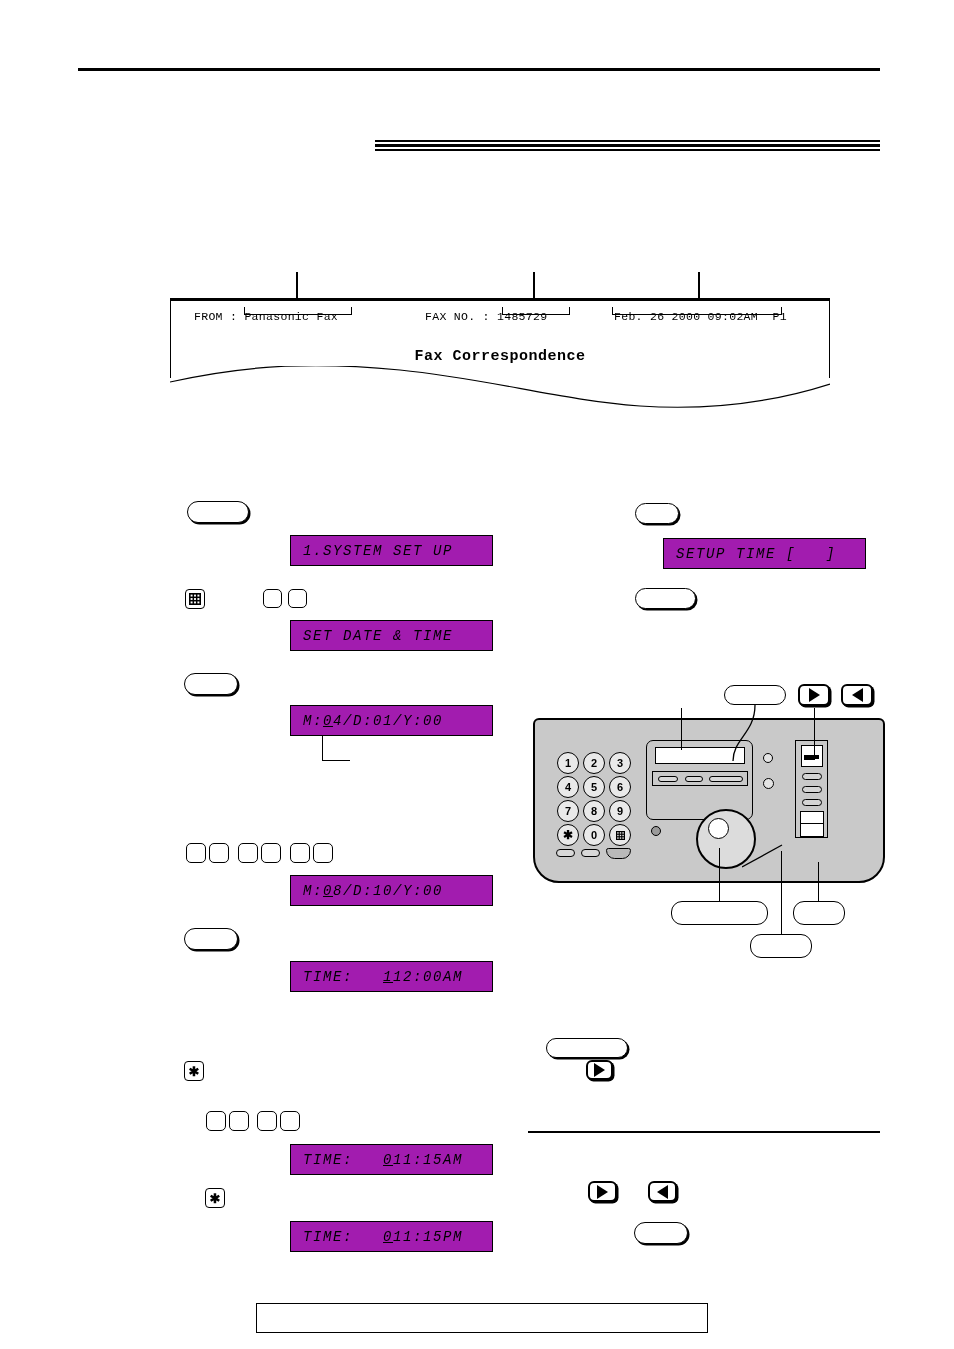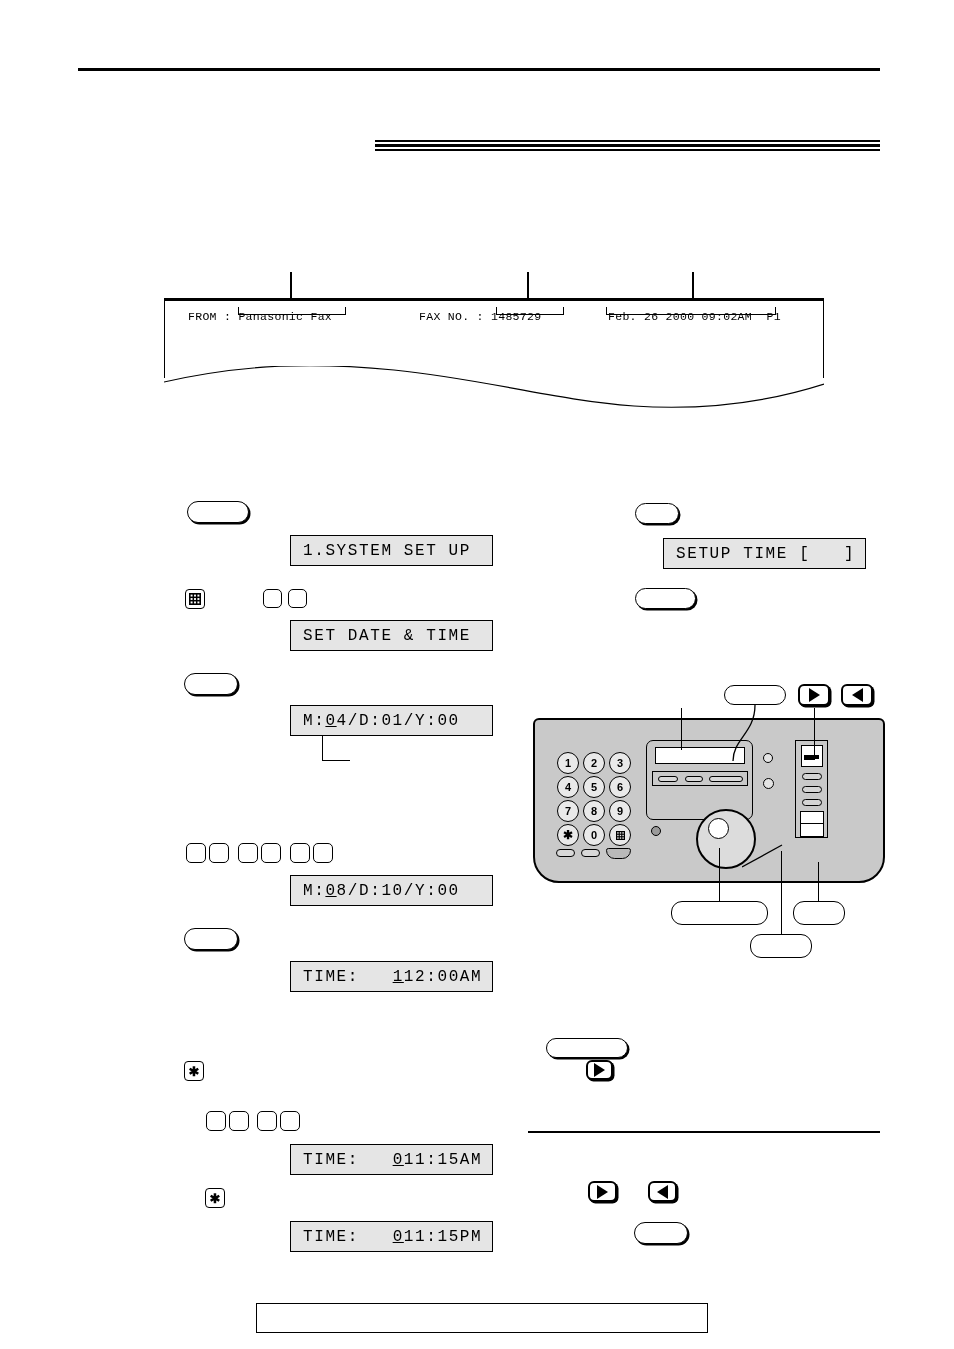--- a/index.html
+++ b/index.html
@@ -10,44 +10,44 @@
   .abs{position:absolute;}
 
   
   #top-rule{left:78px;top:68px;width:802px;height:3px;background:#000;}
   #title-rule{left:375px;top:140px;width:505px;height:11px;
       background:linear-gradient(to bottom,#000 0px,#000 2px,#fff 2px,#fff 4px,
                  #000 4px,#000 7px,#fff 7px,#fff 9px,#000 9px,#000 11px);}
   #right-divider{left:528px;top:1131px;width:352px;height:2px;background:#000;}
 
   
-  #fax-sheet{left:164px;top:298px;width:612px;height:112px;}
+  #fax-sheet{left:170px;top:298px;width:612px;height:112px;}
   #fax-sheet .sheet-line{position:absolute;background:#000;}
   .sheet-top{left:0;top:0;width:660px;height:3px;}
   .sheet-left{left:0;top:0;width:1px;height:80px;}
   .sheet-right{left:659px;top:0;width:1px;height:80px;}
   .sheet-wave{position:absolute;left:0;top:68px;width:660px;height:44px;}
 
   .fx-txt{position:absolute;font-family:"Liberation Mono", monospace;
       font-size:11.5px;letter-spacing:0.3px;white-space:pre;}
   #fx-from{left:24px;top:12px;}
   #fx-faxno{left:255px;top:12px;}
   #fx-date{left:444px;top:12px;}
   #fx-subject{left:0;top:50px;width:660px;text-align:center;
       font-family:"Liberation Mono", monospace;font-weight:bold;font-size:15px;
       letter-spacing:0.5px;position:absolute;}
 
   
   .brk{position:absolute;height:7px;border:1.4px solid #000;border-top:none;}
   .call-v{position:absolute;width:1.6px;background:#000;}
 
   
-  .lcd{position:absolute;border:1.6px solid #000;background:#e5e5e5;
-      font-family:"Liberation Mono", monospace;font-size:16px;letter-spacing:1.6px;
-      display:flex;align-items:center;white-space:pre;box-sizing:border-box;}
+  .lcd{position:absolute;border:1.6px solid #000;background:#a21caf;
+      font-family:"Liberation Mono", monospace;font-size:14px;letter-spacing:1.6px;
+      display:flex;align-items:center;white-space:pre;box-sizing:border-box;font-style:italic;}
   .lcd span.u{text-decoration:underline;}
 
   
   .btn-pill{position:absolute;border:1.5px solid #000;border-radius:11px;
       background:#fff;box-sizing:border-box;}
   .btn-pill.sh{box-shadow:1.5px 1.5px 0 #000;}
   .key-sq{position:absolute;border:1.6px solid #000;border-radius:5px;
       background:#fff;box-sizing:border-box;}
   .key-glyph{position:absolute;border:1.8px solid #000;border-radius:4px;
       background:#fff;box-sizing:border-box;display:flex;
@@ -112,20 +112,21 @@
   <svg class="sheet-wave" viewBox="0 0 660 44" preserveAspectRatio="none">
     <path d="M0,16 C80,-2 150,-4 230,4 C320,13 390,34 470,40 C545,45 610,34 660,18" fill="none" stroke="#000" stroke-width="1.2"></path>
   </svg>
 
   <div class="fx-txt" id="fx-from"><span>FROM :</span> <span>Panasonic Fax</span></div>
 
   <div class="fx-txt" id="fx-faxno"><span>FAX NO. :</span> <span>1485729</span></div>
 
   <div class="fx-txt" id="fx-date"><span>Feb. 26 2000 09:02AM</span>  <span>P1</span></div>
 
+  <div id="fx-subject">Fax Correspondence</div>
 
   <div class="brk" style="left:74px;top:9px;width:106px;"></div>
   <div class="brk" style="left:332px;top:9px;width:66px;"></div>
   <div class="brk" style="left:442px;top:9px;width:168px;"></div>
 
   <div class="call-v" style="left:126px;top:-26px;height:29px;"></div>
   <div class="call-v" style="left:363px;top:-26px;height:29px;"></div>
   <div class="call-v" style="left:528px;top:-26px;height:29px;"></div>
 </div>
 

